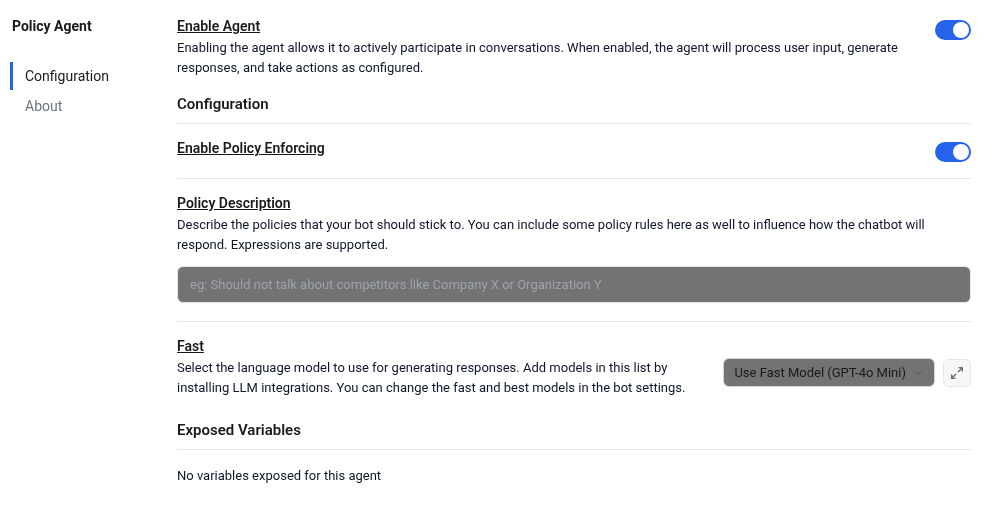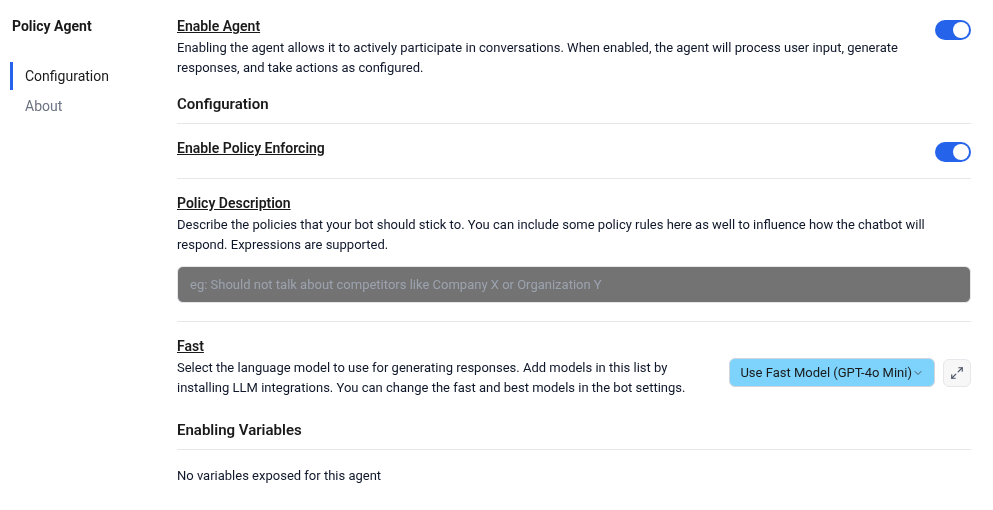--- a/index.html
+++ b/index.html
@@ -144,25 +144,26 @@
     }
     .model-controls {
       display: flex;
       align-items: center;
       gap: 8px;
       flex-shrink: 0;
     }
     .select-box {
       display: inline-flex;
       align-items: center;
+      gap: 6px;
       border: 1px solid #d1d5db;
       border-radius: 6px;
       padding: 6px 10px;
       font-size: 13px;
-      background: #7dd3fc;
+      background: #737373;
       cursor: pointer;
       color: #1a1a1a;
       white-space: nowrap;
     }
     .chevron-down {
       display: inline-block;
     }
     .chevron-down svg {
       width: 12px;
       height: 12px;
@@ -268,21 +269,21 @@
               <polyline points="9 21 3 21 3 15"></polyline>
               <polyline points="21 3 14 10"></polyline>
               <polyline points="3 21 10 14"></polyline>
             </svg>
           </span>
         </div>
       </div>
     </div>
   </div>
 
-  <div class="heading mt-24">Enabling Variables</div>
+  <div class="heading mt-24">Exposed Variables</div>
   <hr class="divider mt-10">
   <div class="description mt-16">No variables exposed for this agent</div>
 
   <div class="mt-24">
     <button class="reset-btn">
       
     </button>
   </div>
 
 </div>

